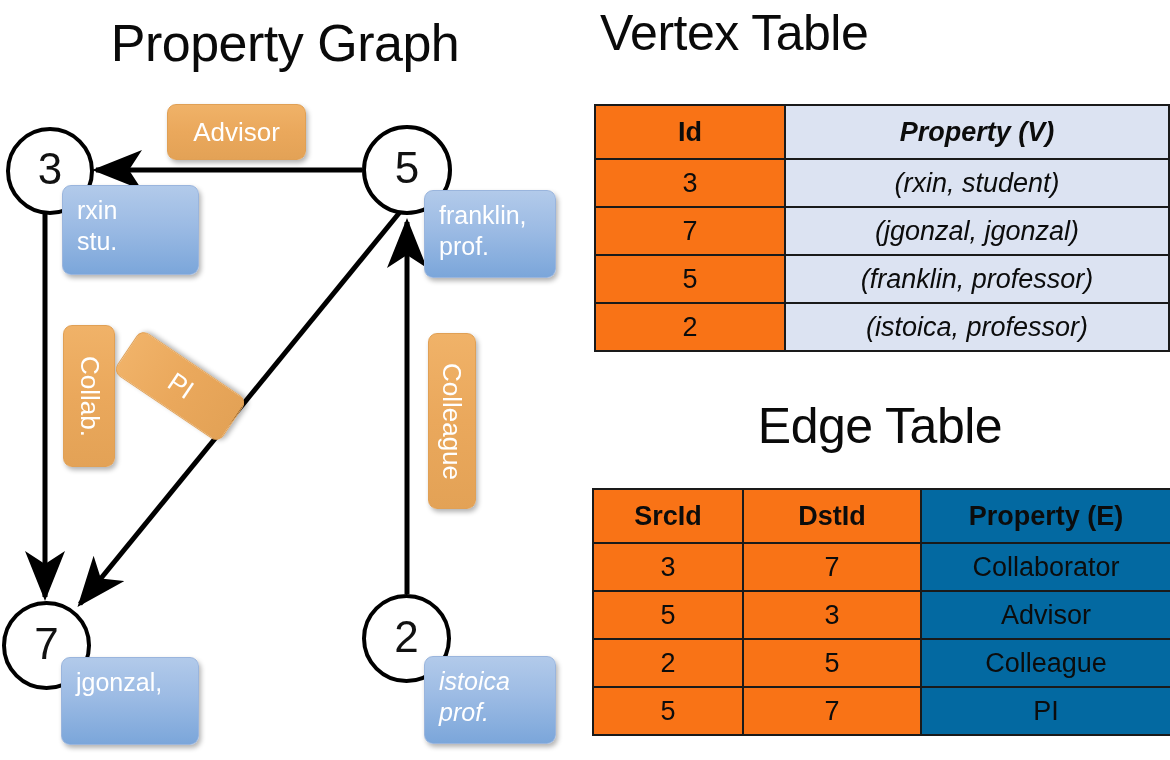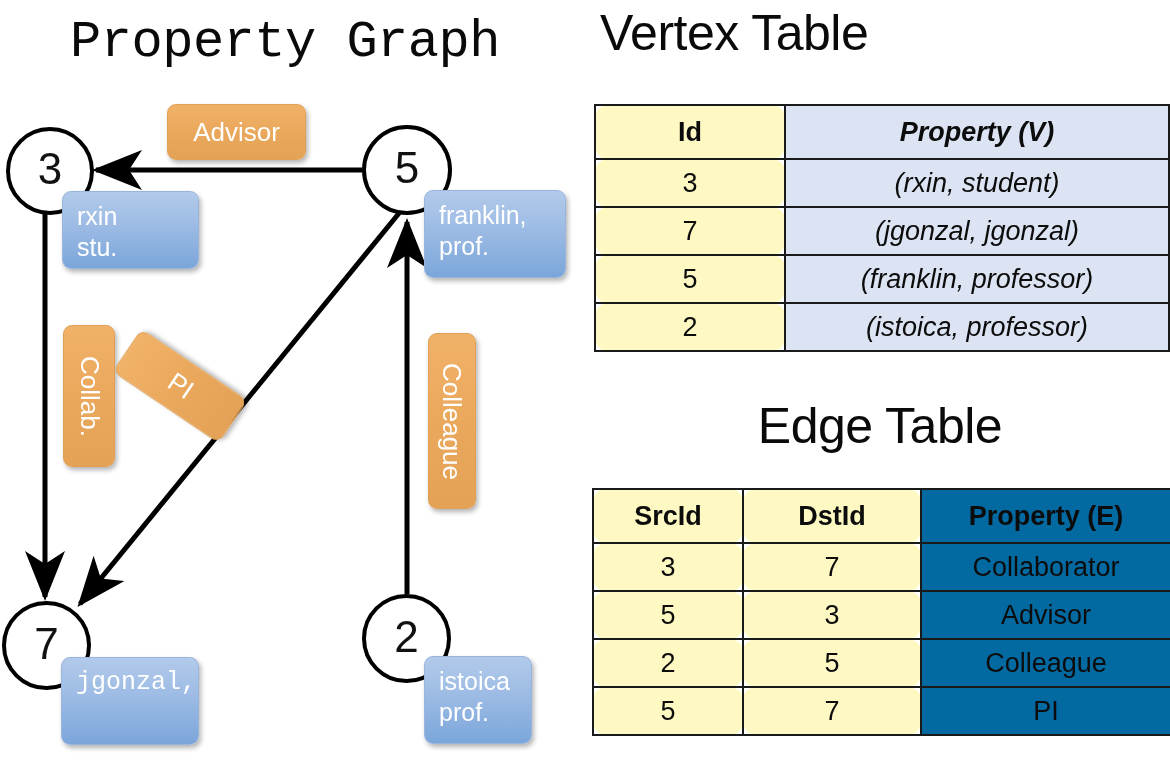--- a/index.html
+++ b/index.html
@@ -23,21 +23,20 @@
     font-weight: 300;
     color: #0a0a0a;
     white-space: nowrap;
     letter-spacing: -0.5px;
   }
   #title-property-graph {
     left: 0; top: 12px; width: 570px;
     text-align: center;
     font-size: 52px;
     line-height: 62px;
-    font-family: Liberation Mono, monospace;
   }
   #title-vertex-table {
     left: 600px; top: 2px; width: 560px;
     font-size: 50px;
     line-height: 62px;
   }
   #title-edge-table {
     left: 600px; top: 395px; width: 560px;
     text-align: center;
     font-size: 50px;
@@ -131,21 +130,21 @@
     color: #0c0c0c;
     padding: 0;
     height: 46px;
     vertical-align: middle;
   }
   .dtable th {
     font-weight: 700;
     font-size: 27px;
     height: 52px;
   }
-  .cell-plain { background: #fef9c3; border-radius: 13px; }
+  .cell-plain { background: #f97316; }
   .cell-blue  { background: #dce3f2; font-style: italic; }
   .cell-peach { background: #0369a1; }
 
   #vertex-table {
     left: 594px; top: 104px;
     width: 574px;
   }
   #edge-table {
     left: 592px; top: 488px;
     width: 578px;
@@ -184,35 +183,35 @@
   <div class="node" style="left:362px; top:125px; width:90px; height:90px;">
     <span>5</span>
   </div>
   <div class="node" style="left:2px;   top:601px; width:89px; height:89px;">
     <span>7</span>
   </div>
   <div class="node" style="left:362px; top:594px; width:89px; height:89px;">
     <span>2</span>
   </div>
 
-  <div class="vbox" style="left:62px; top:191px; width:137px; height:78px;">
+  <div class="vbox" style="left:62px; top:185px; width:137px; height:90px;">
     <div>rxin</div>
     <div>stu.</div>
   </div>
 
-  <div class="vbox" style="left:424px; top:190px; width:142px; height:88px;">
+  <div class="vbox" style="left:424px; top:190px; width:132px; height:88px;">
     <div>franklin,</div>
     <div>prof.</div>
   </div>
 
-  <div class="vbox" style="left:61px; top:657px; width:138px; height:88px;font-family:Liberation Mono, monospace;">
+  <div class="vbox" style="left:61px; top:657px; width:138px; height:88px;">
     <div>jgonzal,</div>
   </div>
 
-  <div class="vbox" style="left:424px; top:656px; width:108px; height:88px;">
+  <div class="vbox" style="left:424px; top:656px; width:132px; height:88px;font-style:italic;">
     <div>istoica</div>
     <div>prof.</div>
   </div>
 
   <div class="ebox" id="label-advisor" style="left:167px; top:104px; width:137px; height:54px;">
     <span class="ebox-inner">Advisor</span>
   </div>
 
   <div class="ebox rot90" id="label-collab" style="left:63px; top:325px; width:50px; height:140px;">
     <span class="ebox-inner">Collab.</span>

